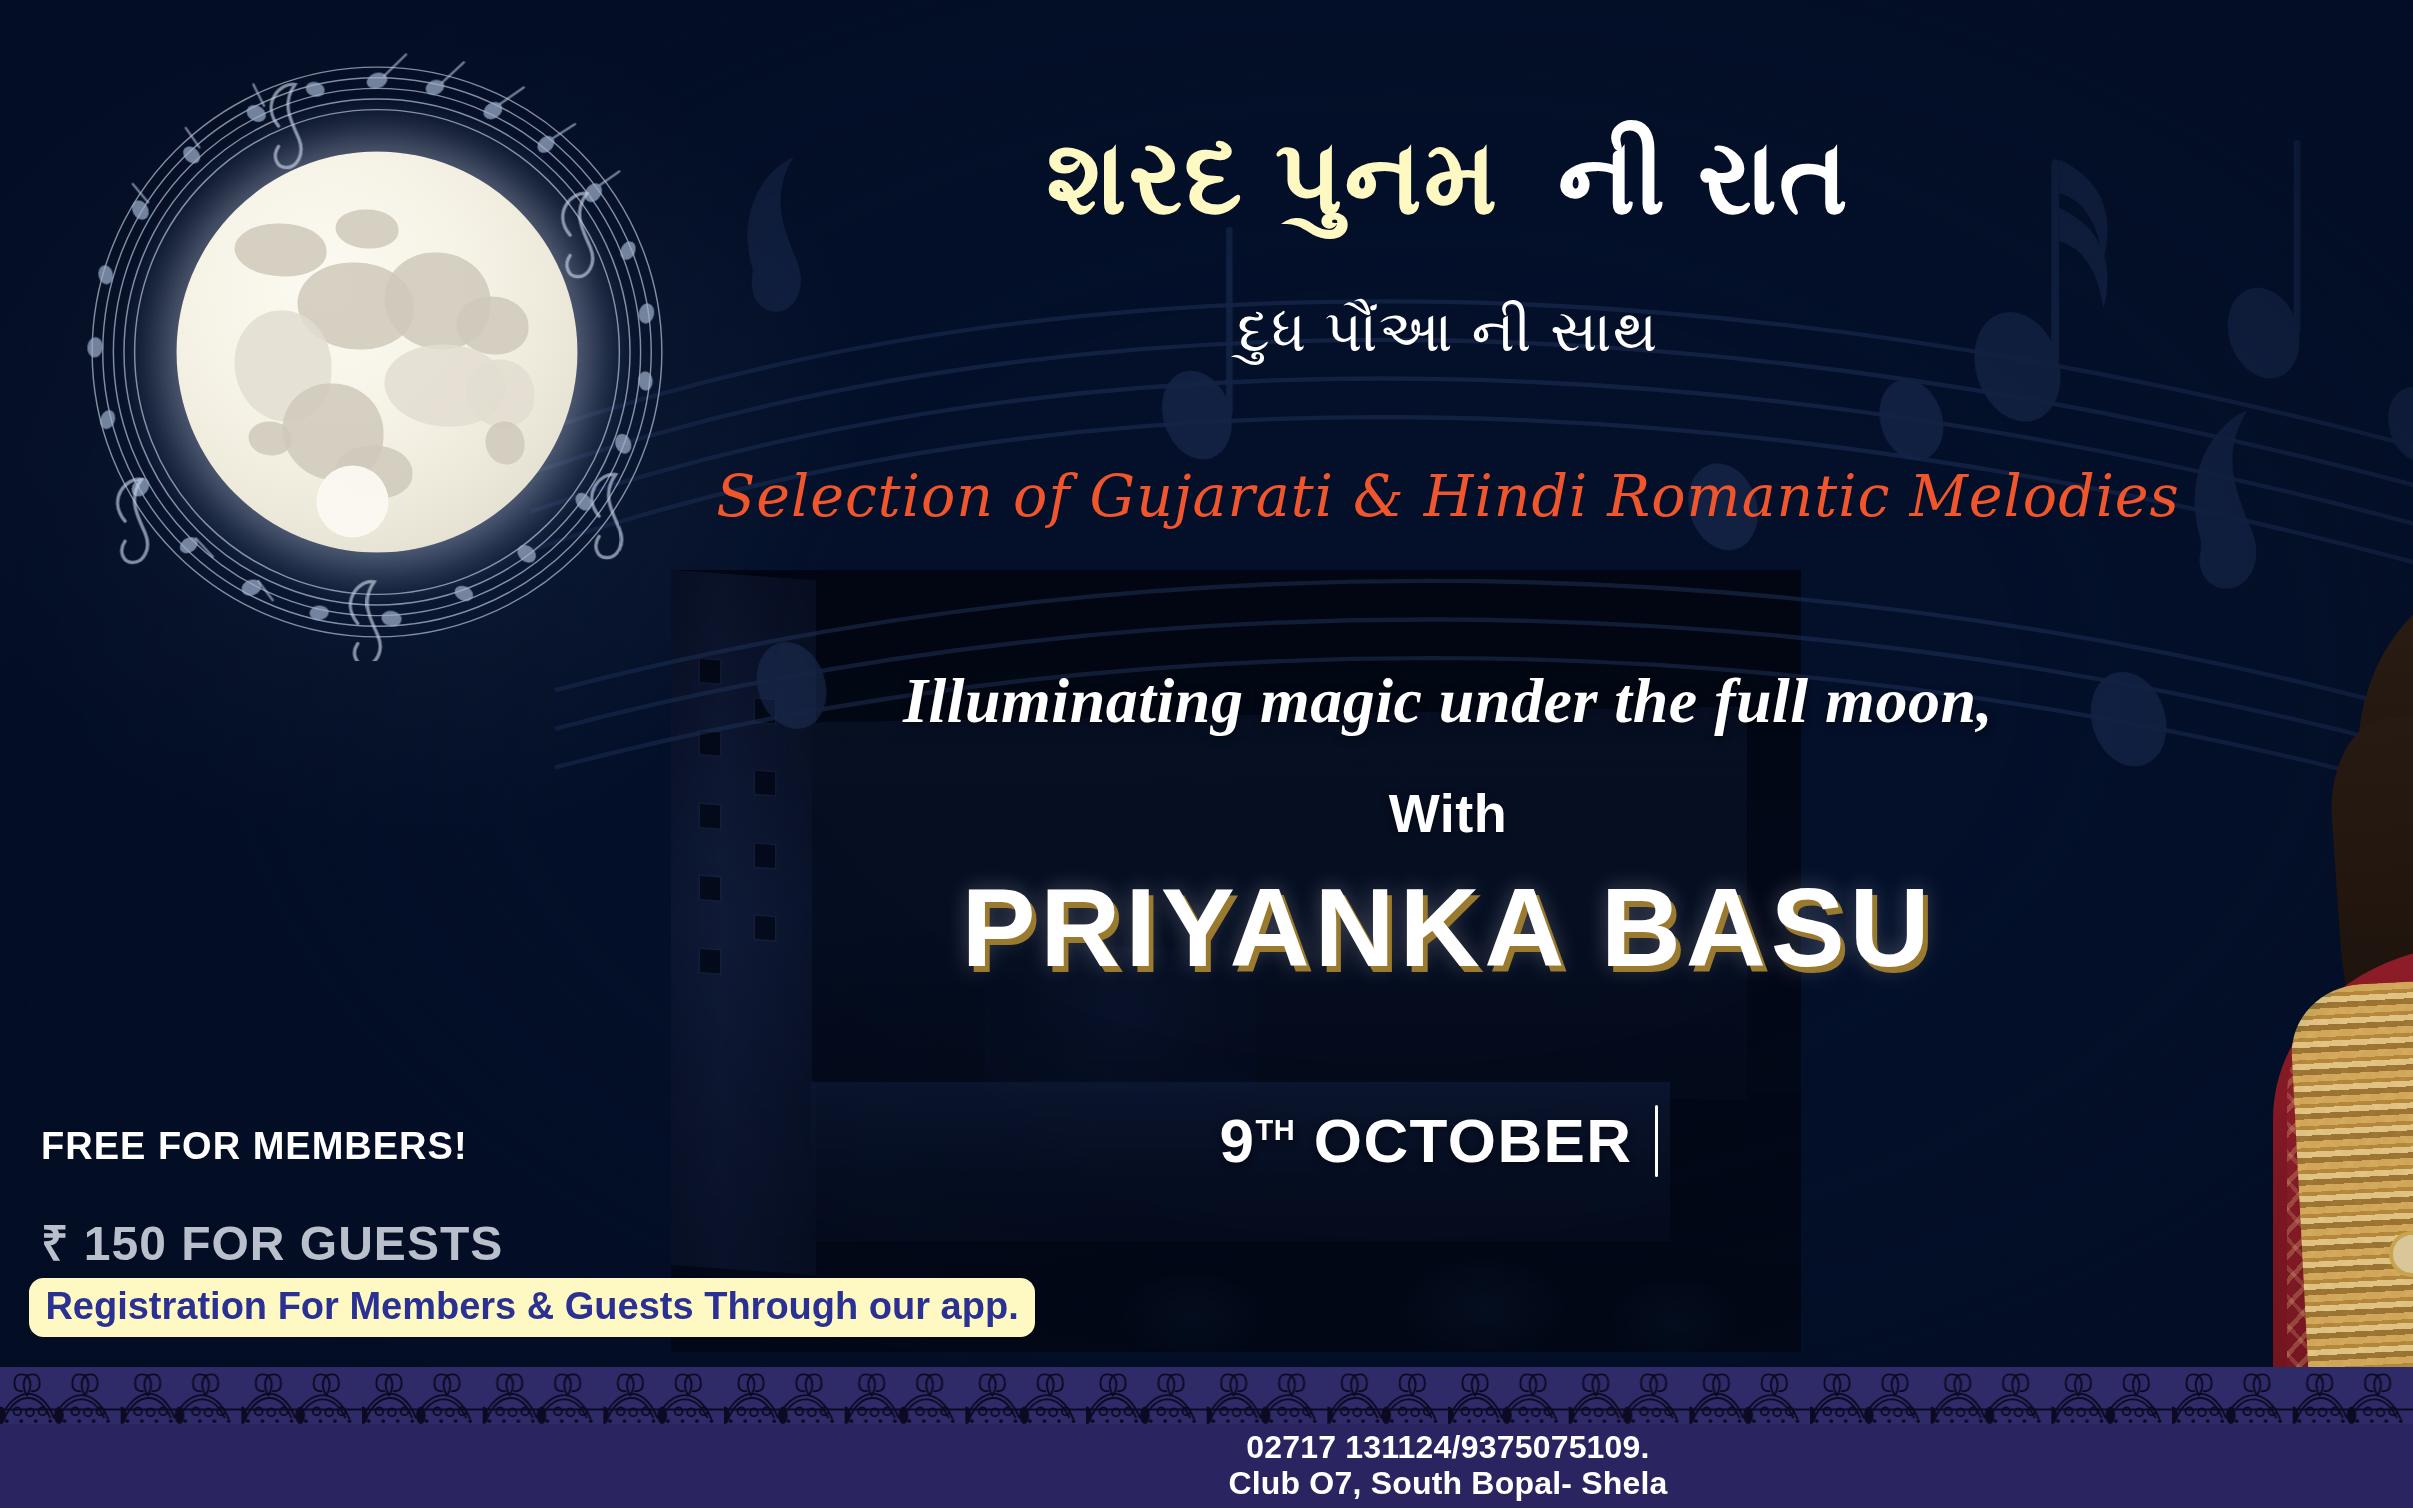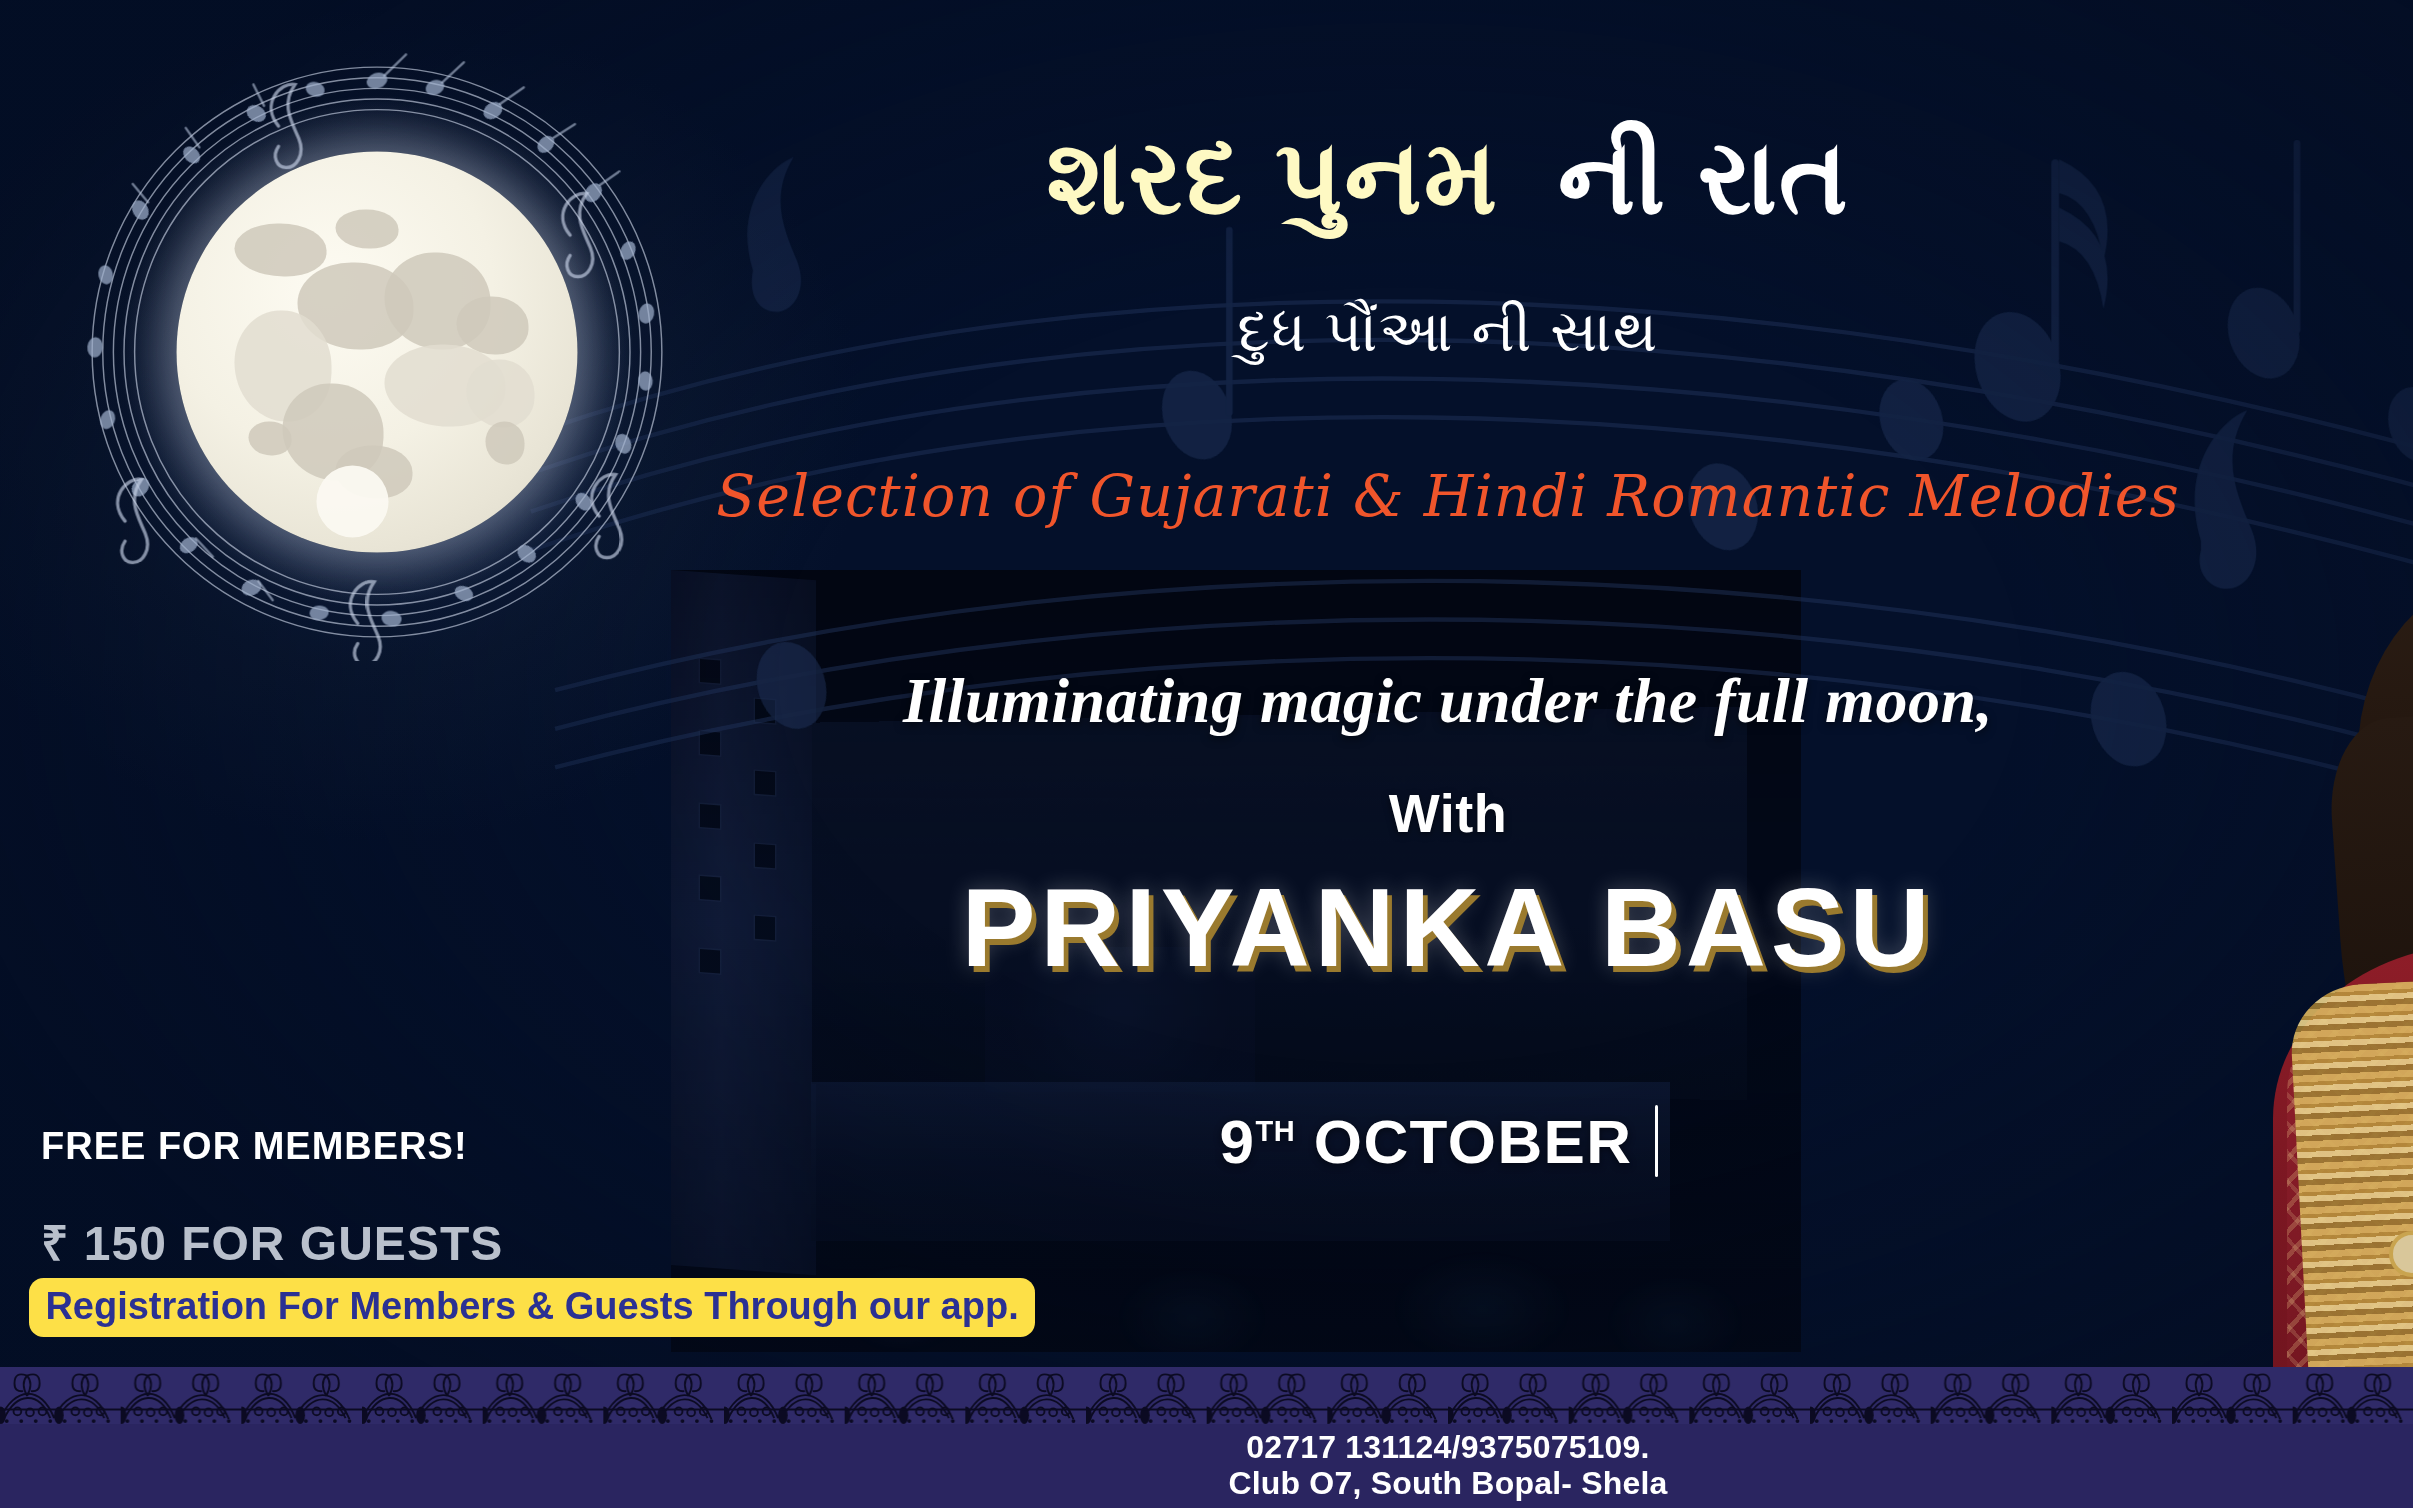--- a/index.html
+++ b/index.html
@@ -154,42 +154,42 @@
     text-align:center;
     font-size:111px; font-weight:700; color:#ffffff;
     letter-spacing:4.8px;
     text-shadow:
       4.8px 5.8px 0 #9a7a2e,
       0 0 22px rgba(255,255,255,.25);
   }
 
   .when{
     position:absolute; left:879px; top:1105px; width:1120px;
-    display:flex; align-items:center; justify-content:center; gap:22px;
+    display:flex; align-items:flex-start; justify-content:center; gap:22px;
     color:#ffffff;
   }
   .when-date, .when-time{
     font-size:62px; font-weight:700; letter-spacing:1.4px; white-space:nowrap;
     text-shadow:0 2.4px 7.7px rgba(0,0,0,.5);
   }
   .when-date sup{ font-size:29px; vertical-align:super; letter-spacing:0.5px; }
   .when-sep{ width:3.9px; height:72px; background:#ffffff; border-radius:1.9px; }
 
   
   .price-free{
     position:absolute; left:41px; top:1125px;
     font-size:38px; font-weight:700; color:#ffffff; letter-spacing:1px;
   }
   .price-guest{
     position:absolute; left:41px; top:1209px;
     font-size:48px; font-weight:700; color:#b9c0cc; letter-spacing:1px;
   }
   .reg-pill{
     position:absolute; left:29px; top:1278px;
-    background:#fde047; border-radius:14.5px;
+    background:#fef9c3; border-radius:14.5px;
     padding:6.8px 16.4px 9.7px 16.4px;
   }
   .reg-pill span{
     font-size:38px; font-weight:700; color:#2B3193; letter-spacing:0px;
     white-space:nowrap; display:block;
   }
 
   
   .performer{ position:absolute; right:82px; bottom:42px; width:570px; height:907px; }
   .pf-hair{

